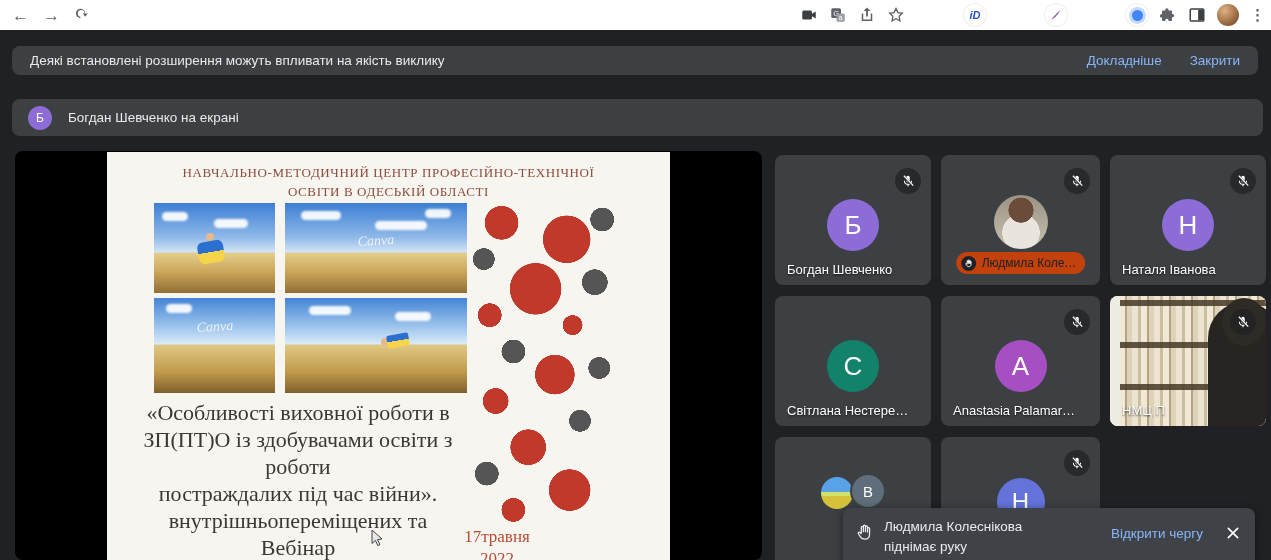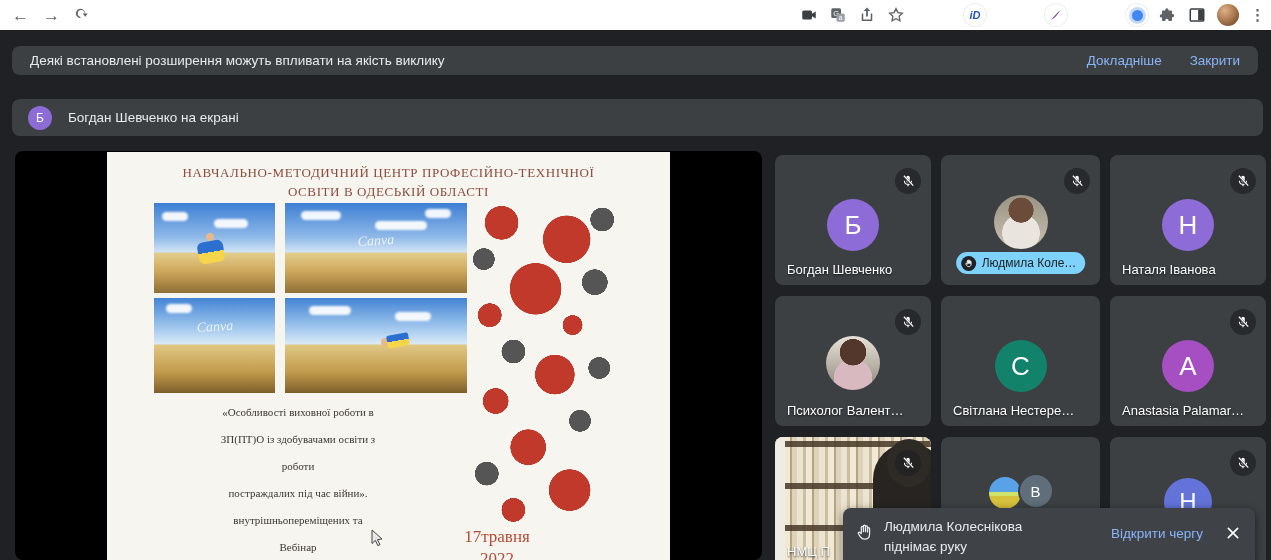--- a/index.html
+++ b/index.html
@@ -57,33 +57,33 @@
       radial-gradient(circle 11px at 88% 50%, #555 98%, transparent),
       radial-gradient(circle 13px at 18% 60%, #c0392b 98%, transparent),
       radial-gradient(circle 11px at 75% 66%, #555 98%, transparent),
       radial-gradient(circle 18px at 40% 74%, #c0392b 98%, transparent),
       radial-gradient(circle 12px at 12% 82%, #555 98%, transparent),
       radial-gradient(circle 21px at 68% 87%, #c0392b 98%, transparent),
       radial-gradient(circle 12px at 30% 93%, #c0392b 98%, transparent),
       repeating-linear-gradient(0deg, rgba(247,245,240,.45) 0 1px, transparent 1px 4px),
       repeating-linear-gradient(90deg, rgba(247,245,240,.45) 0 1px, transparent 1px 4px);
   }
-  .quote { position:absolute; left:8px; top:247px; width:366px; text-align:center; font-family:"Liberation Serif", serif; font-size:11px; line-height:27px; color:#3b3733; }
+  .quote { position:absolute; left:8px; top:247px; width:366px; text-align:center; font-family:"Liberation Serif", serif; font-size:22px; line-height:27px; color:#3b3733; }
   .slide-date { position:absolute; left:330px; top:374px; width:120px; text-align:center; font-family:"Liberation Serif", serif; color:#b64a35; font-size:17px; line-height:22px; }
 
   
   .tiles { position:absolute; left:775px; top:125px; width:491px; display:grid; grid-template-columns:156px 159px 156px; grid-template-rows:130px 130px 130px; gap:11px 10px; }
   .tile { background:#3c4043; border-radius:8px; overflow:hidden; }
   .tile-name { position:absolute; left:12px; bottom:8px; right:10px; color:#fff; font-size:13px; font-weight:500; white-space:nowrap; overflow:hidden; text-shadow:0 1px 2px rgba(0,0,0,.7); }
   .mic-badge { position:absolute; top:13px; right:10px; width:26px; height:26px; border-radius:50%; background:rgba(32,33,36,.75); display:flex; align-items:center; justify-content:center; }
   .letter-av { position:absolute; left:50%; top:44px; transform:translateX(-50%); width:52px; height:52px; border-radius:50%; color:#fff; font-size:26px; display:flex; align-items:center; justify-content:center; }
   .photo-av { position:absolute; left:50%; top:40px; transform:translateX(-50%); width:54px; height:54px; border-radius:50%;
     background:radial-gradient(circle at 50% 28%, #6b4b3a 0 26%, transparent 27%), radial-gradient(circle at 50% 70%, #e9e4de 0 40%, transparent 41%), linear-gradient(#9a9383, #c9c2b4); }
   .photo-av.psy { background:radial-gradient(circle at 50% 30%, #53362c 0 28%, transparent 29%), radial-gradient(circle at 50% 78%, #d9b9c0 0 38%, transparent 39%), linear-gradient(#e8e3da, #8f887b); }
-  .hand-pill { position:absolute; left:50%; bottom:11px; transform:translateX(-50%); height:22px; background:#7dd3fc; border-radius:12px; display:flex; align-items:center; gap:6px; padding:0 9px 0 5px; white-space:nowrap;margin-top:17px; }
+  .hand-pill { position:absolute; left:50%; bottom:11px; transform:translateX(-50%); height:22px; background:#c2410c; border-radius:12px; display:flex; align-items:center; gap:6px; padding:0 9px 0 5px; white-space:nowrap;margin-top:17px; }
   .hand-pill .pill-txt { font-size:12px; color:#202124; font-weight:500; }
   .pill-hand { width:15px; height:15px; border-radius:50%; background:#202124; display:flex; align-items:center; justify-content:center; }
   .bookshelf { position:absolute; inset:0;
     background:
       repeating-linear-gradient(0deg, transparent 0 36px, rgba(70,56,38,.85) 36px 42px),
       repeating-linear-gradient(90deg, #ece4d0 0 6px, #cbbfa2 6px 9px, #f1e9d6 9px 15px, #b3a584 15px 17px, #ded3ba 17px 22px),
       #d8cdb8; }
   .bookshelf-door { position:absolute; left:0; top:0; width:10px; height:100%; background:#efece4; }
   .silhouette { position:absolute; right:-14px; top:6px; width:72px; height:140px; background:#282421; border-radius:36px 36px 0 0; }
   .silhouette::before { content:""; position:absolute; left:14px; top:-4px; width:44px; height:48px; border-radius:50%; background:#2e2a26; }
@@ -255,32 +255,20 @@
             <path fill="#fff" d="M12 14.5a3 3 0 0 0 3-3V6a3 3 0 0 0-6 0v5.5a3 3 0 0 0 3 3z"></path>
             <path fill="#fff" d="M17.3 11.5a5.3 5.3 0 0 1-10.6 0H4.9a7.1 7.1 0 0 0 6.1 7V21h2v-2.5a7.1 7.1 0 0 0 6.1-7h-1.8z"></path>
             <line x1="4" y1="3" x2="20" y2="20" stroke="#2b2e31" stroke-width="4"></line>
             <line x1="5" y1="3" x2="21" y2="20" stroke="#fff" stroke-width="2"></line>
           </svg>
       </span>
       <span class="letter-av" style="background: rgb(142, 108, 216);">Н</span>
       <span class="tile-name">Наталя Іванова</span>
     </div>
 
-    <div class="tile">
-      <span class="mic-badge">
-        <svg width="14" height="14" viewBox="0 0 24 24">
-            <path fill="#fff" d="M12 14.5a3 3 0 0 0 3-3V6a3 3 0 0 0-6 0v5.5a3 3 0 0 0 3 3z"></path>
-            <path fill="#fff" d="M17.3 11.5a5.3 5.3 0 0 1-10.6 0H4.9a7.1 7.1 0 0 0 6.1 7V21h2v-2.5a7.1 7.1 0 0 0 6.1-7h-1.8z"></path>
-            <line x1="4" y1="3" x2="20" y2="20" stroke="#2b2e31" stroke-width="4"></line>
-            <line x1="5" y1="3" x2="21" y2="20" stroke="#fff" stroke-width="2"></line>
-          </svg>
-      </span>
-      <span class="photo-av psy"></span>
-      <span class="tile-name">Психолог Валент…</span>
-    </div>
 
     <div class="tile">
       <span class="letter-av" style="background: rgb(18, 130, 106);">С</span>
       <span class="tile-name">Світлана Нестере…</span>
     </div>
 
     <div class="tile">
       <span class="mic-badge">
         <svg width="14" height="14" viewBox="0 0 24 24">
             <path fill="#fff" d="M12 14.5a3 3 0 0 0 3-3V6a3 3 0 0 0-6 0v5.5a3 3 0 0 0 3 3z"></path>

